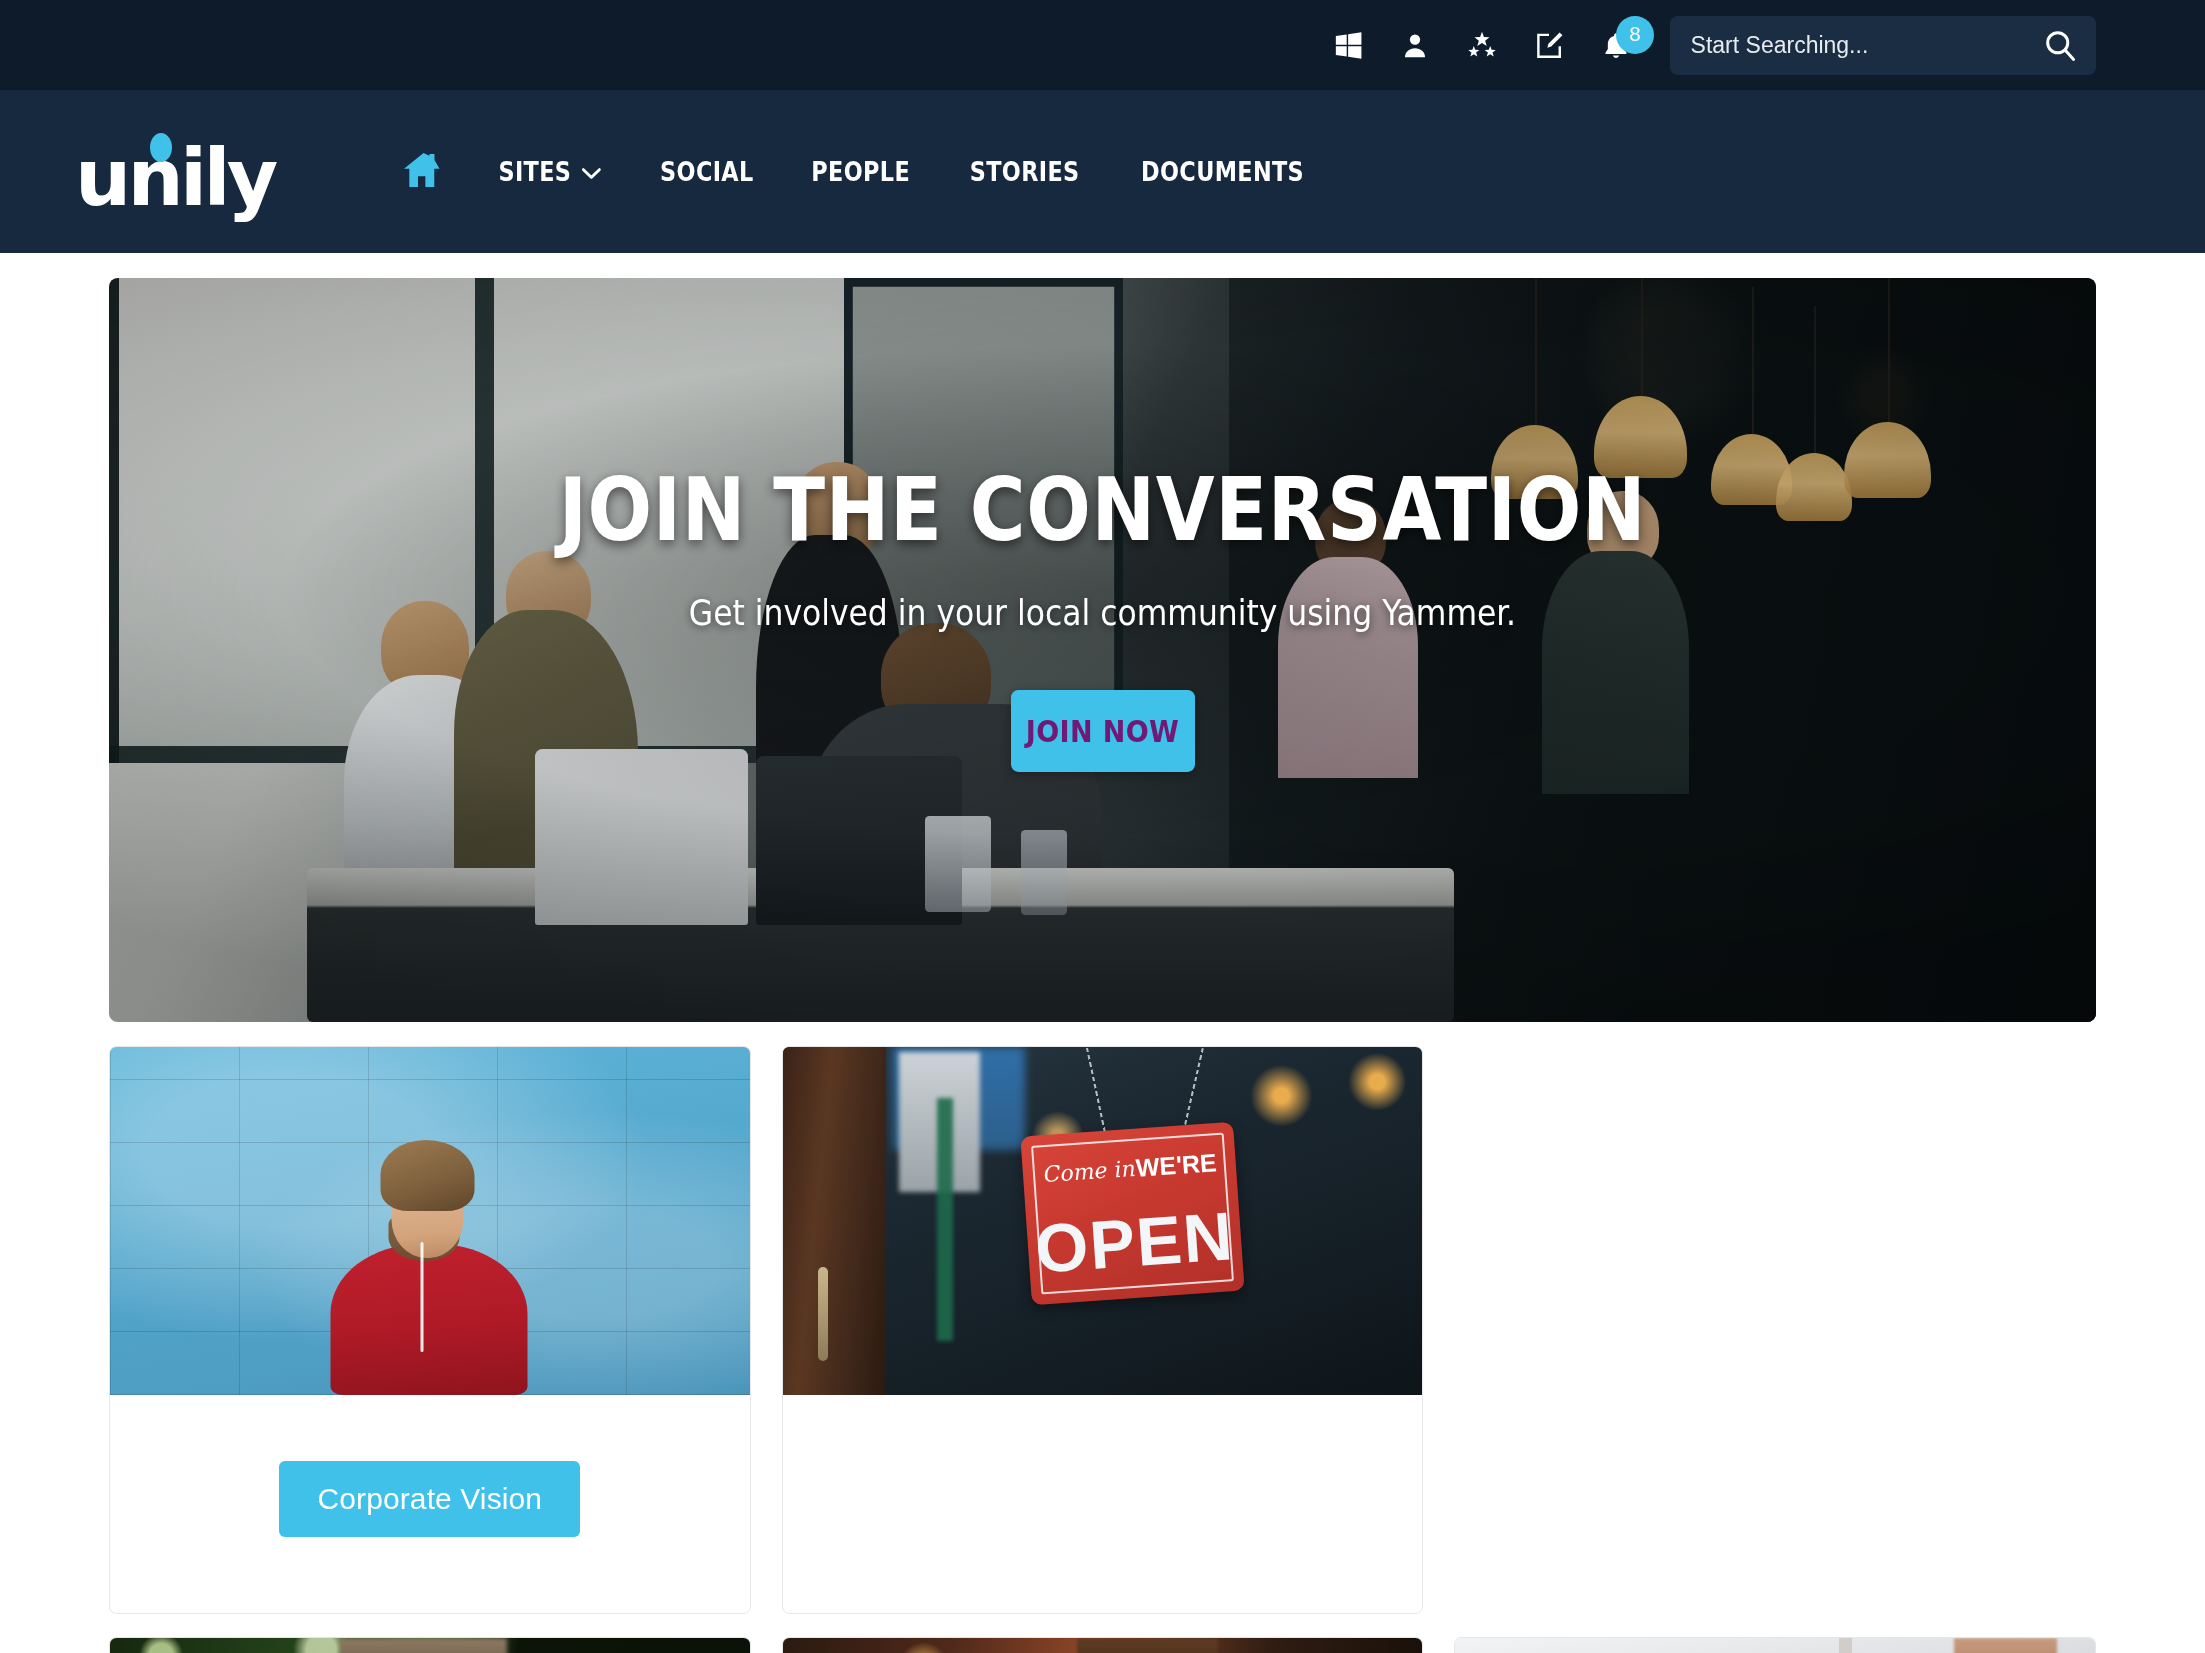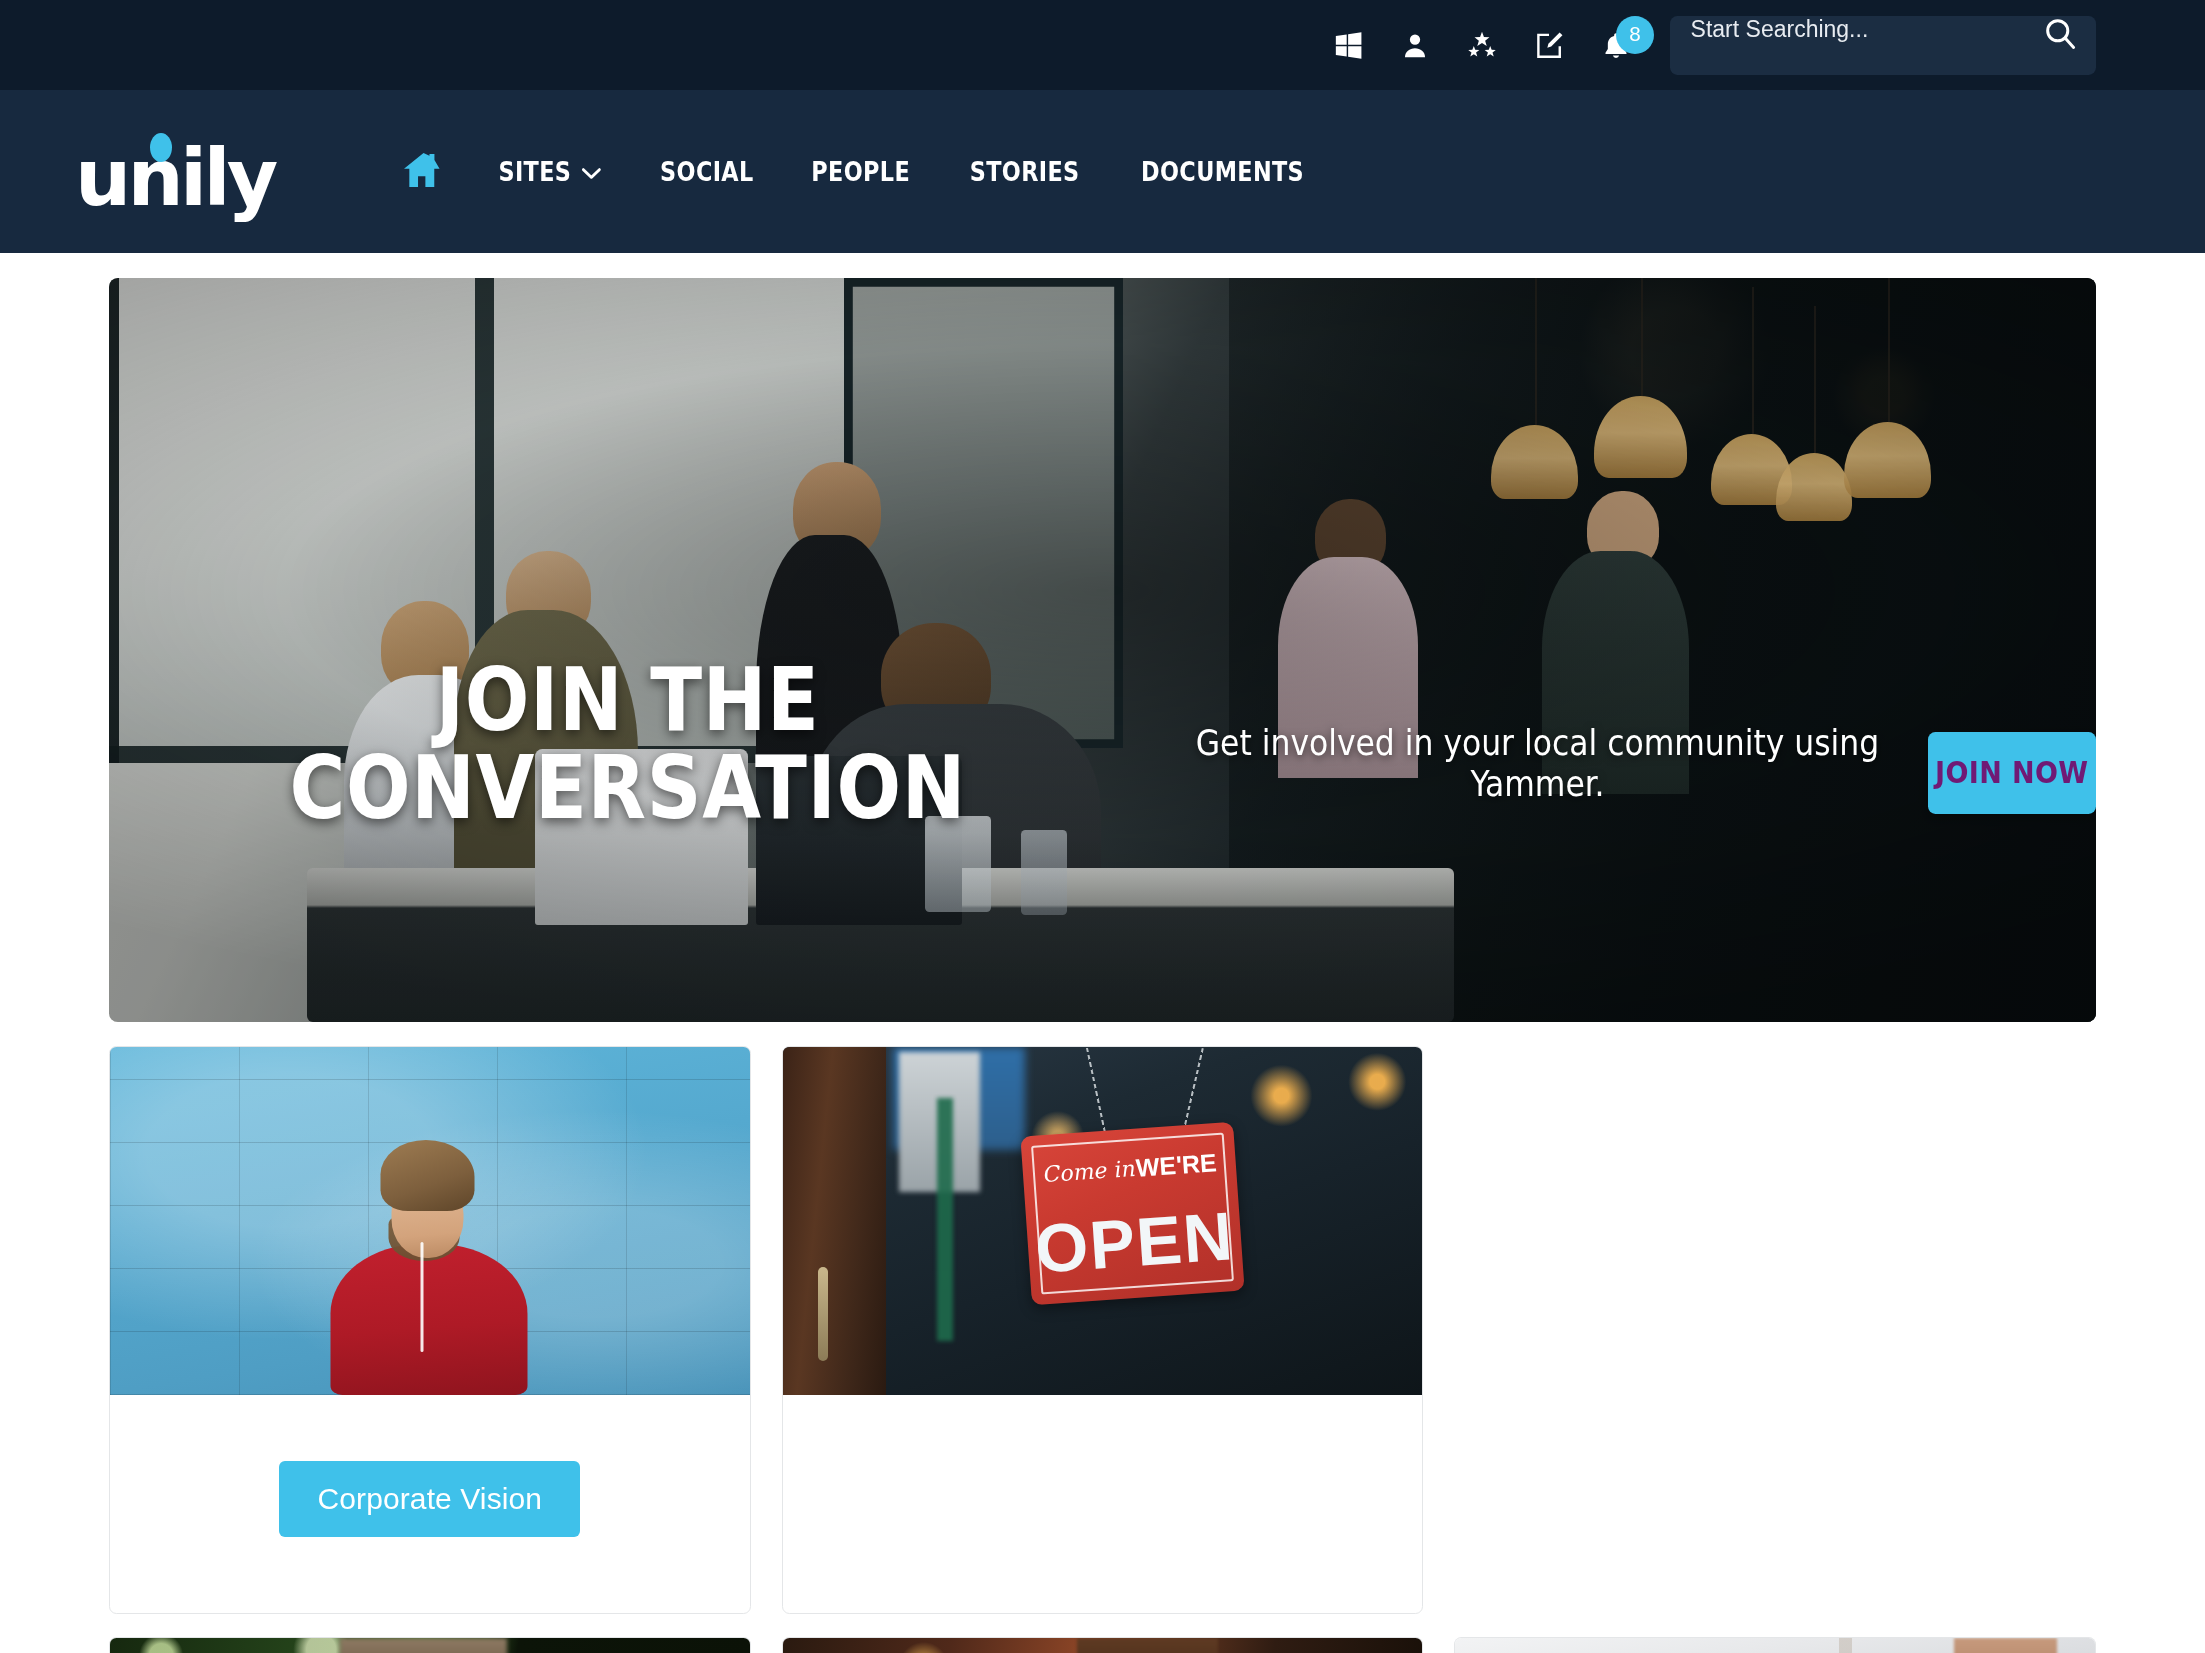--- a/index.html
+++ b/index.html
@@ -35,21 +35,21 @@
     color:#ffffff;
     font-size:20.6px;
     font-weight:400;
     display:flex; align-items:center; justify-content:center;
     line-height:1;
   }
   .searchbox {
     width:426px; height:59px;
     background:#1b2d42;
     border-radius:7.4px;
-    display:flex; align-items:flex-start;
+    display:flex; align-items:center;
     padding:0 19px 0 20.6px;
   }
   .searchbox input {
     flex:1; background:transparent; border:none; outline:none;
     color:#ffffff; font-size:23px;
     font-family:"Liberation Sans", sans-serif;
   }
   .searchbox input::placeholder { color:#e8ecf1; opacity:1; }
   .search-ico { flex:0 0 auto; display:flex; align-items:center; cursor:pointer; }
 
@@ -215,21 +215,21 @@
     border-radius:7.4px 7.4px 2.9px 2.9px;
   }
   .monitor.dark { background:linear-gradient(180deg,#2a3236 0%,#161c20 100%); }
   .hero-vignette {
     position:absolute; inset:0;
     background:
       radial-gradient(ellipse 75% 60% at 50% 42%, rgba(0,0,0,.34) 0%, rgba(0,0,0,.10) 55%, rgba(0,0,0,.30) 100%);
   }
   .hero-copy {
     position:absolute; inset:0;
-    display:flex; flex-direction:row; align-items:center;
+    display:flex; flex-direction:column; align-items:center;
     padding-top:188px;
     text-align:center;
   }
   .hero-title {
     font-family:"DejaVu Sans Condensed","Liberation Sans Narrow","Liberation Sans", sans-serif;
     font-size:88px;
     font-weight:700;
     color:#ffffff;
     letter-spacing:0.7px;
     line-height:1;

